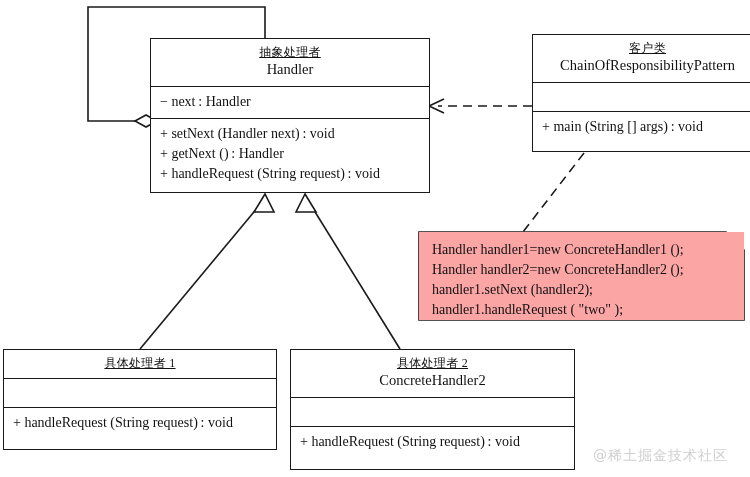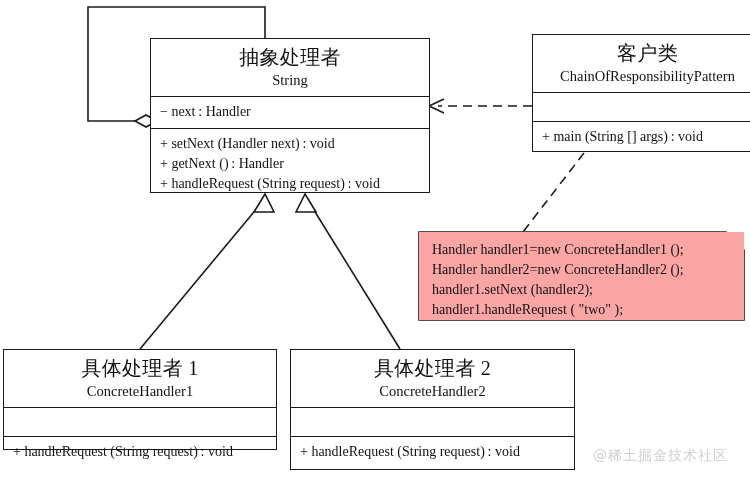--- a/index.html
+++ b/index.html
@@ -34,23 +34,24 @@
     width: 100%;
     border-bottom: 1.6px solid #1a1a1a;
   }
   .comp.last { border-bottom: none; }
   .comp-head {
     text-align: center;
     padding: 6px 4px 7px 4px;
     line-height: 1.28;
   }
   .cn-zh {
-    font-size: 20px;
+    font-size: 12px;
     color: #111;
     letter-spacing: 0.3px;
+    text-decoration: underline;
   }
   .cn-en {
     font-size: 14.5px;
     color: #111;
   }
   .comp-body {
     padding: 5px 9px 6px 9px;
     line-height: 1.42;
   }
   .member {
@@ -118,21 +119,21 @@
 
     <g>
       <path d="M 419,232 L 726,232 L 744,250 L 744,320 L 419,320 Z" fill="#ffffff" stroke="#1a1a1a" stroke-width="1.6" stroke-linejoin="miter"></path>
       <path d="M 726,232 L 726,250 L 744,250" fill="none" stroke="#1a1a1a" stroke-width="1.6"></path>
     </g>
   </svg>
 
   <div class="uml-box" style="left:150px; top:38px; width:280px; height:155px;">
     <div class="comp comp-head">
       <div class="cn-zh">抽象处理者</div>
-      <div class="cn-en">String</div>
+      <div class="cn-en">Handler</div>
     </div>
     <div class="comp comp-body">
       <div class="member">− next : Handler</div>
     </div>
     <div class="comp comp-body last">
       <div class="member">+ setNext (Handler next) : void</div>
       <div class="member">+ getNext () : Handler</div>
       <div class="member">+ handleRequest (String request) : void</div>
     </div>
   </div>
@@ -144,21 +145,20 @@
     </div>
     <div class="comp comp-empty"></div>
     <div class="comp comp-body last">
       <div class="member">+ main (String [] args) : void</div>
     </div>
   </div>
 
   <div class="uml-box" style="left:3px; top:349px; width:274px; height:101px;">
     <div class="comp comp-head">
       <div class="cn-zh">具体处理者 1</div>
-      <div class="cn-en">ConcreteHandler1</div>
     </div>
     <div class="comp comp-empty"></div>
     <div class="comp comp-body last">
       <div class="member">+ handleRequest (String request) : void</div>
     </div>
   </div>
 
   <div class="uml-box" style="left:290px; top:349px; width:285px; height:121px;">
     <div class="comp comp-head">
       <div class="cn-zh">具体处理者 2</div>

